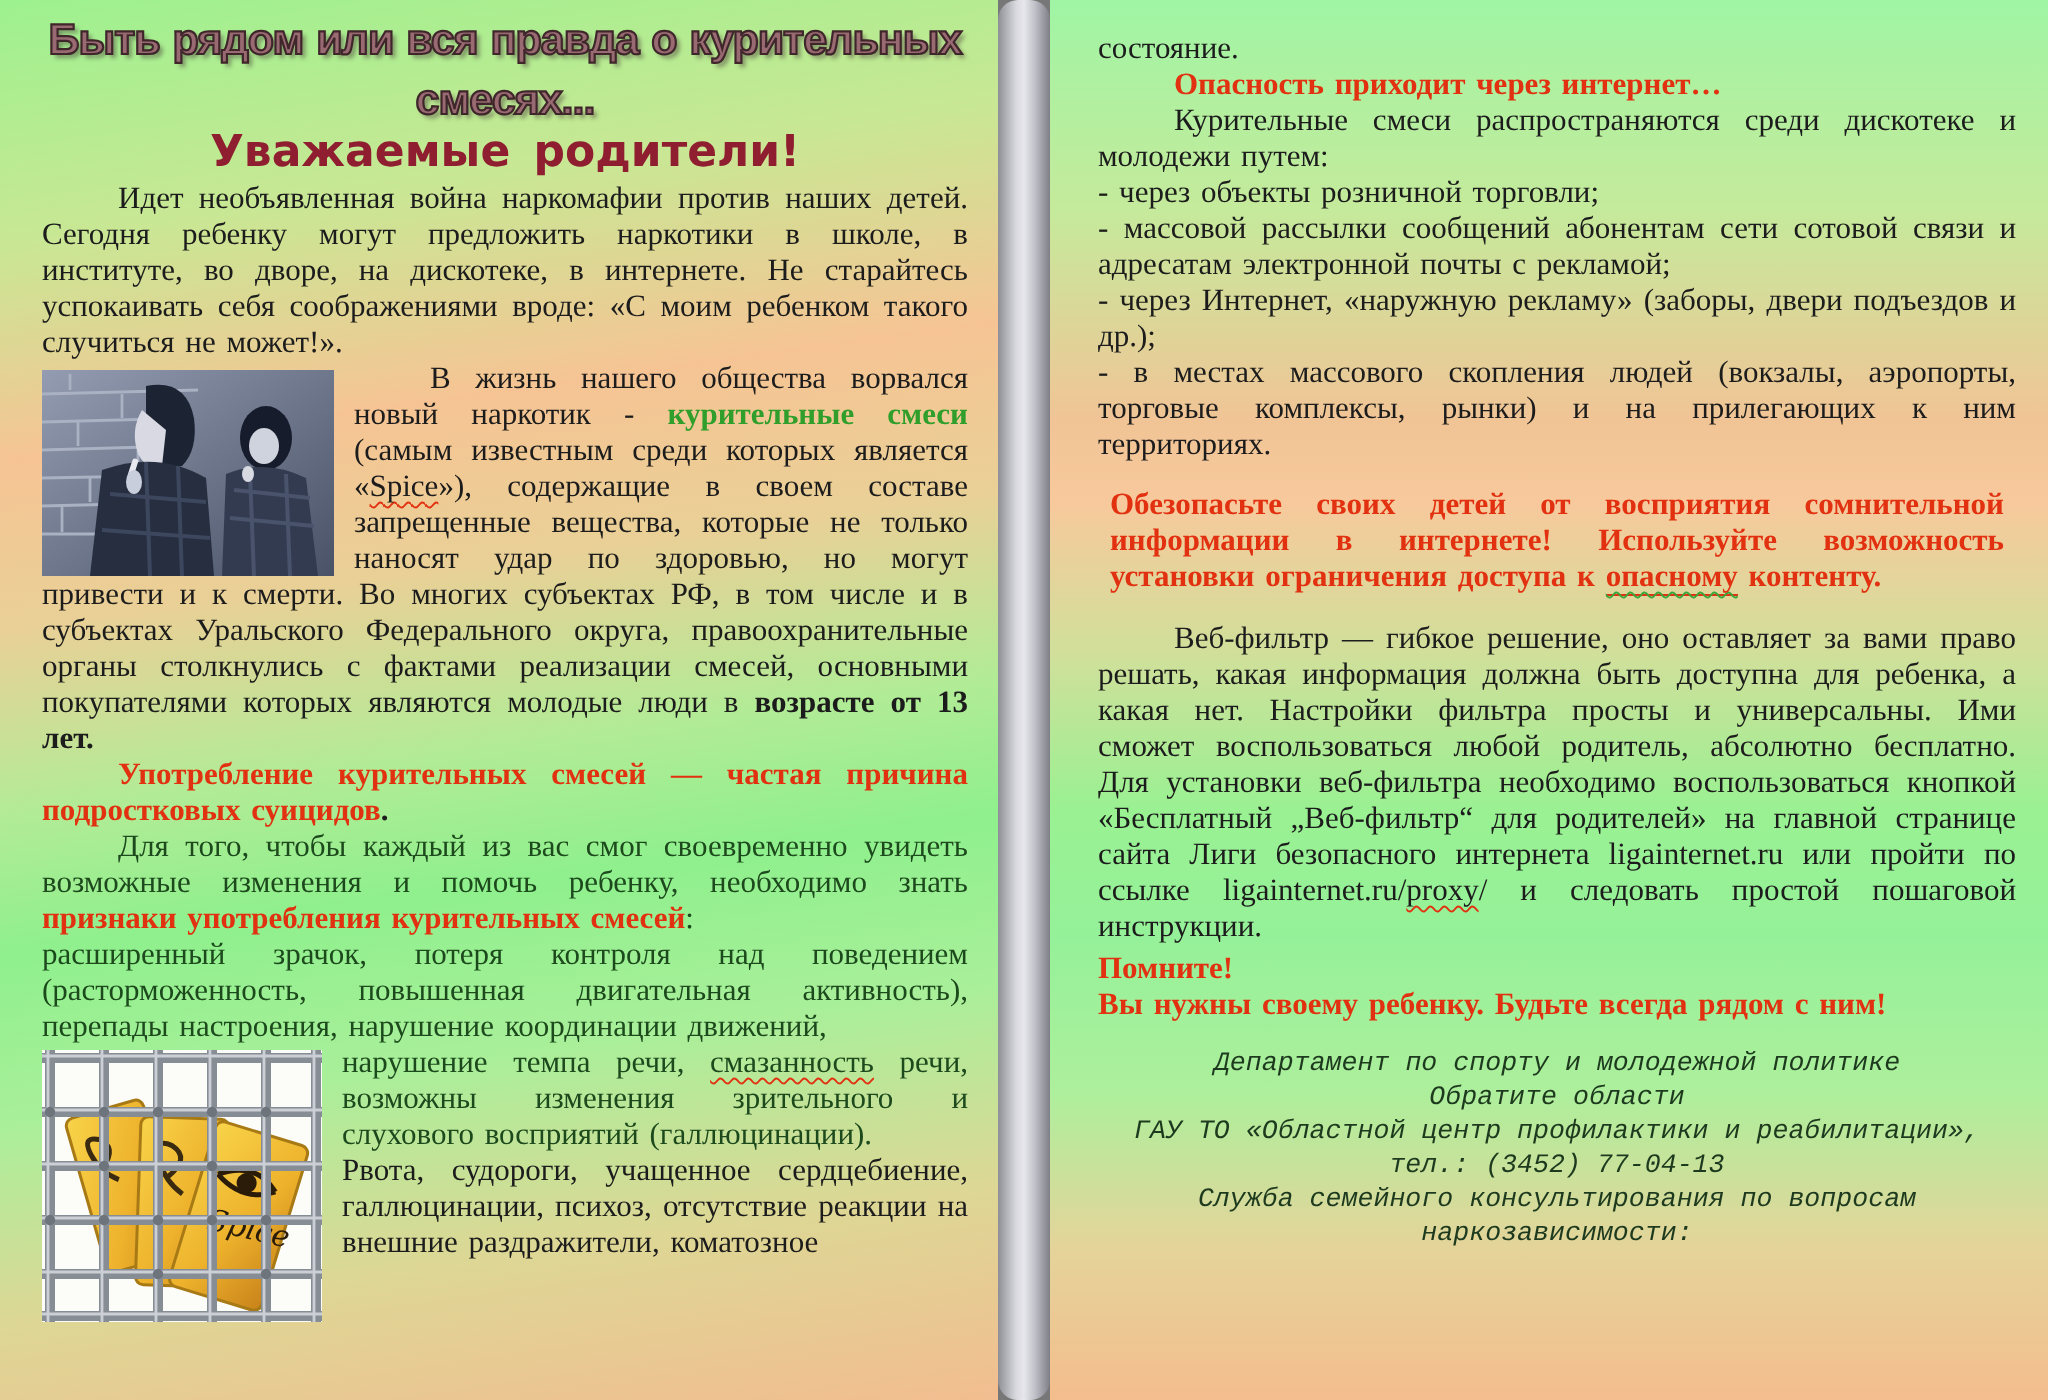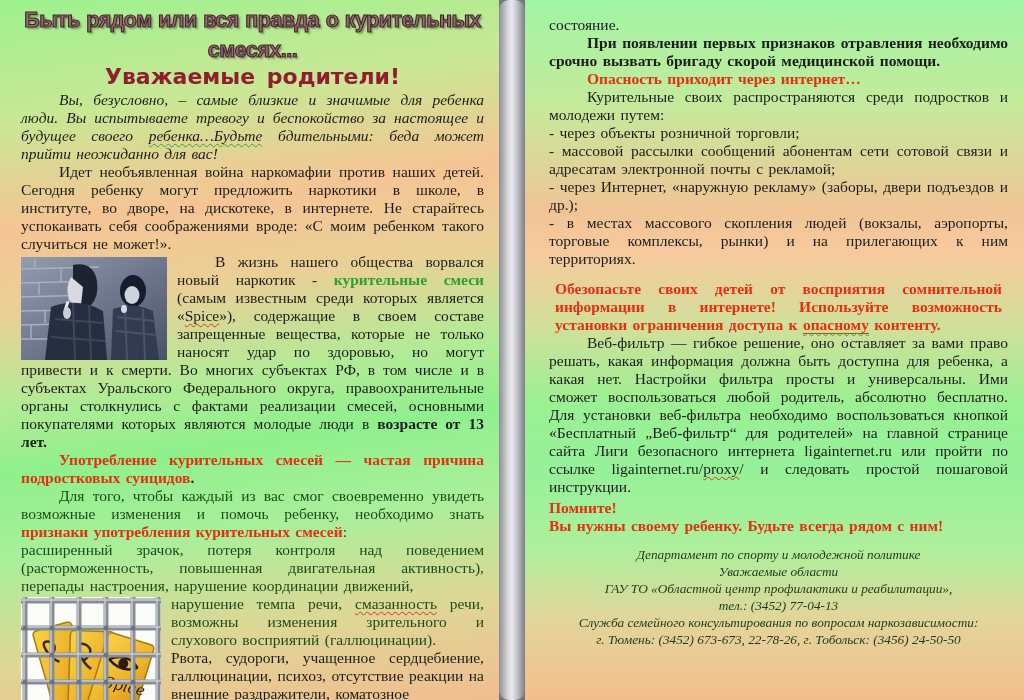--- a/index.html
+++ b/index.html
@@ -41,37 +41,36 @@
   .greeting{
     font-family:"DejaVu Sans", sans-serif;font-weight:bold;font-size:22px;line-height:22px;
     text-align:center;color:var(--darkred);margin:0 0 3px 0;text-indent:0;word-spacing:4px;
   }
   .center{text-indent:0;}
   .ph1{float:left;width:146px;height:103px;margin:4px 10px 1px 0;}
   .ph2{float:left;width:140px;height:136px;margin:2px 10px 0 0;}
   .ph1 svg,.ph2 svg{display:block;width:100%;height:100%;}
   .attention{font-weight:bold;}
   .protect{margin:12px 6px 0 6px;}
-  .filter{margin-top:0;}
+  .filter{margin-top:13px;}
   .remember{margin-top:3px;}
   .footer{margin-top:11px;text-align:center;}
   .footer div{
-    font-family:Liberation Serif, serif;font-style:italic;font-size:13.3px;line-height:17px;
+    font-family:Liberation Mono, monospace;font-style:italic;font-size:13.3px;line-height:17px;
     color:var(--footerGreen);font-weight:500;
   }
 </style>
 </head>
 <body>
 
 <div class="spread">
 
   <div class="page page-left">
     <p class="title">Быть рядом или вся правда о курительных смесях...</p>
     <p class="greeting">Уважаемые родители!</p>
-    <p class="ind it"><span>Вы, безусловно, – самые близкие и значимые для ребенка люди. Вы испытываете тревогу и беспокойство за настоящее и будущее своего </span><span class="sq-green">ребенка…Будьте</span><span> бдительными: беда может прийти неожиданно для вас!</span></p>
     <p class="ind">Идет необъявленная война наркомафии против наших детей. Сегодня ребенку могут предложить наркотики в школе, в институте, во дворе, на дискотеке, в интернете.  Не старайтесь успокаивать себя соображениями вроде: «С моим ребенком такого случиться не может!».</p>
 
     <p class="ind">
       <span class="ph1">
         <svg viewBox="0 0 146 103" xmlns="http://www.w3.org/2000/svg">
           <defs>
             <linearGradient id="bgph" x1="0" y1="0" x2="1" y2="1">
               <stop offset="0" stop-color="#939cb0"></stop>
                 <stop offset="1" stop-color="#4a5268"></stop>
             </linearGradient>
@@ -199,37 +198,35 @@
       </span><span><span>нарушение темпа речи, </span><span class="sq-red">смазанность</span><span> речи, возможны изменения зрительного и слухового восприятий (галлюцинации).</span></span>
     </p>
 
     <p>Рвота, судороги, учащенное сердцебиение, галлюцинации, психоз, отсутствие реакции на внешние раздражители, коматозное</p>
   </div>
 
   <div class="spine"></div>
 
   <div class="page page-right">
     <p>состояние.</p>
-    <p class="ind bold">При появлении первых признаков отравления необходимо срочно вызвать бригаду скорой медицинской помощи.</p>
     <p class="ind bold red">Опасность приходит через интернет…</p>
-    <p class="ind">Курительные своих распространяются среди подростков и молодежи путем:</p>
+    <p class="ind">Курительные смеси распространяются среди дискотеке и молодежи путем:</p>
     <p>- через объекты розничной торговли;</p>
     <p>- массовой рассылки сообщений абонентам сети сотовой связи и адресатам электронной почты с рекламой;</p>
     <p>- через Интернет, «наружную рекламу» (заборы, двери подъездов и др.);</p>
     <p>- в местах массового скопления людей (вокзалы, аэропорты, торговые комплексы, рынки) и на прилегающих к ним территориях.</p>
 
     <p class="center protect"><span class="red bold">Обезопасьте  своих детей от восприятия сомнительной информации  в интернете! Используйте возможность установки ограничения  доступа к </span><span class="red bold ul sq-green">опасному</span><span class="red bold"> контенту.</span></p>
     <p class="ind filter"><span>Веб-фильтр — гибкое решение, оно оставляет за вами право решать, какая информация должна быть доступна для ребенка, а какая нет. Настройки фильтра просты и универсальны. Ими сможет воспользоваться любой родитель, абсолютно бесплатно. Для установки веб-фильтра необходимо воспользоваться кнопкой «Бесплатный „Веб-фильтр“ для родителей» на главной странице сайта Лиги безопасного интернета ligainternet.ru или пройти по ссылке ligainternet.ru/</span><span class="sq-red">proxy</span><span>/  и следовать простой пошаговой инструкции.</span></p>
 
     <p class="center bold red remember">Помните!</p>
     <p class="center bold red">Вы нужны своему ребенку. Будьте всегда рядом с ним!</p>
 
     <div class="footer">
       <div>Департамент по спорту и молодежной политике</div>
-      <div>Уважаемые области</div>
+      <div>Обратите области</div>
       <div>ГАУ ТО «Областной центр профилактики и реабилитации»,</div>
       <div>тел.: (3452) 77-04-13</div>
       <div>Служба семейного консультирования по вопросам наркозависимости:</div>
-      <div>г. Тюмень: (3452) 673-673, 22-78-26, г. Тобольск: (3456) 24-50-50</div>
 
     </div>
   </div>
 </div>
 
 </body></html>

